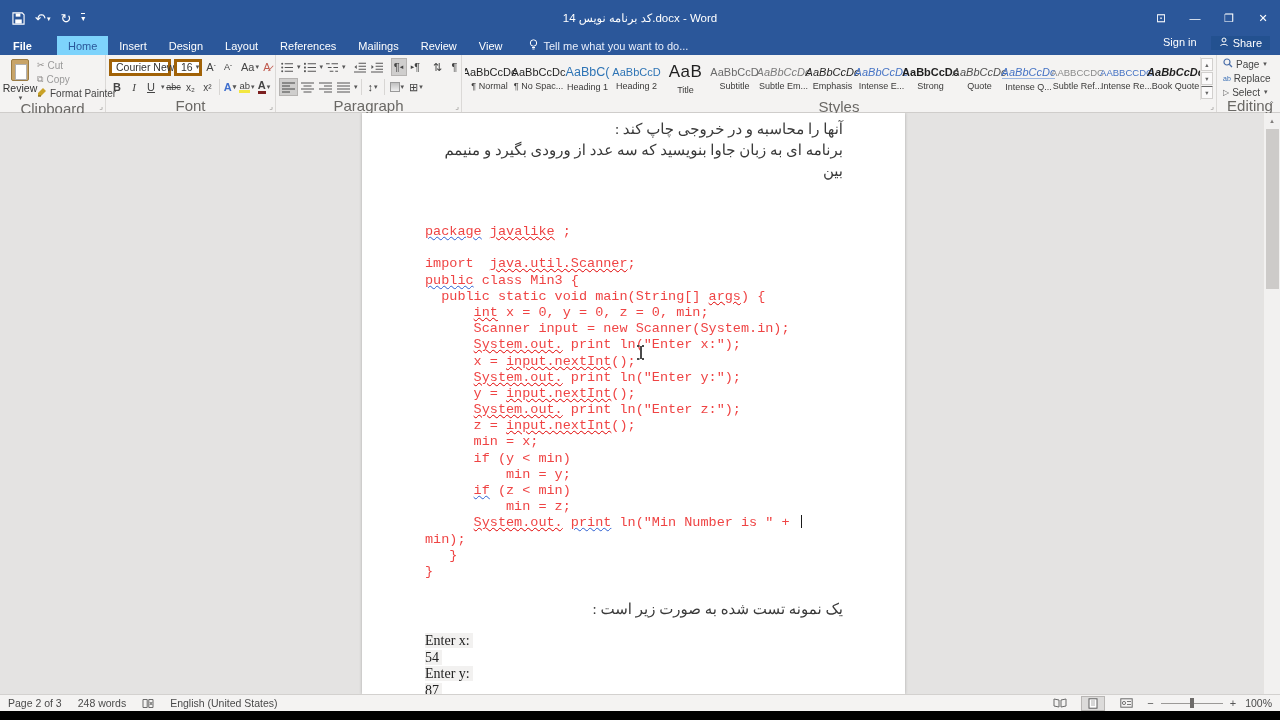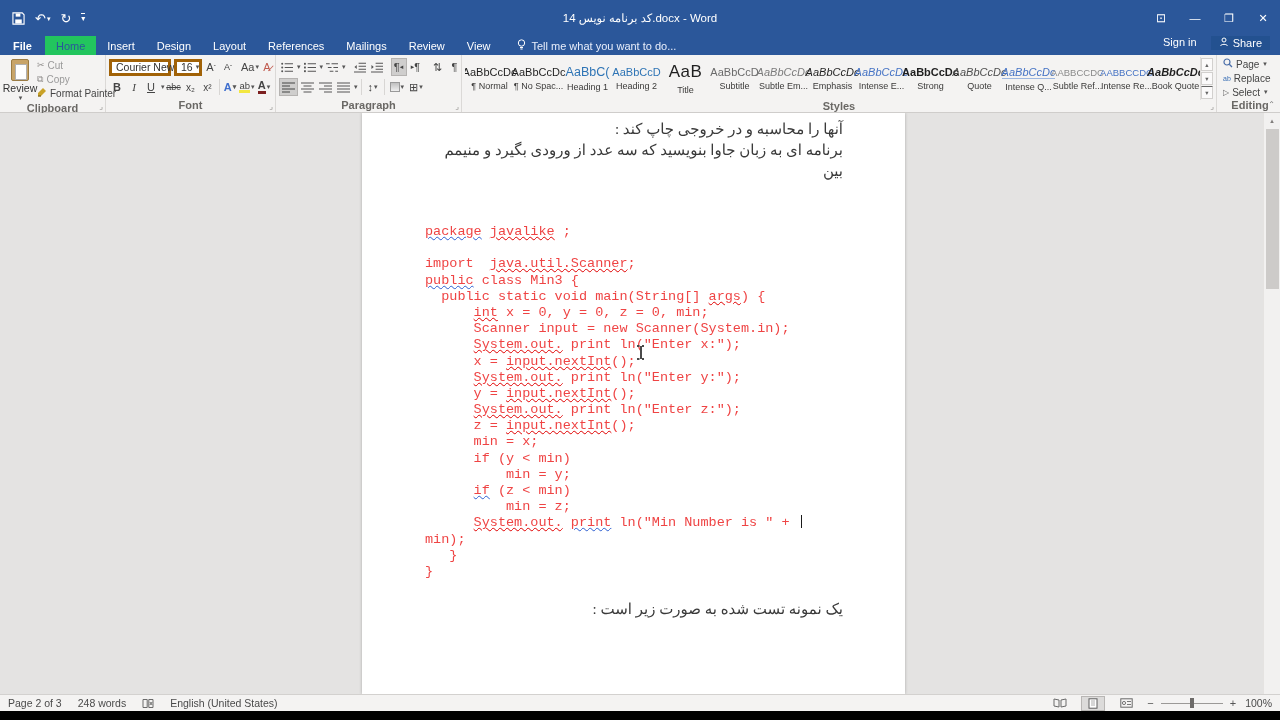--- a/index.html
+++ b/index.html
@@ -15,29 +15,29 @@
   .qat .mini-arrow { font-size:7px; margin-left:1px; }
   .win-title { position:absolute; left:0; right:0; text-align:center; font-size:11.5px; pointer-events:none; }
   .winctrls { margin-left:auto; display:flex; align-items:center; height:100%; }
   .winbtn { width:34px; height:100%; display:flex; align-items:center; justify-content:center; font-size:11px; color:#fff; }
   .winbtn.ribbonopts { font-size:12px; }
 
   
   .tabrow { height:19px; background:#2b579a; display:flex; align-items:stretch; font-size:11px; color:#fff; flex:0 0 auto; }
   .tab { padding:0 11px; display:flex; align-items:center; }
   .tab.file { background:#2b579a; font-weight:bold; padding:0 13px; }
-  .tab.active { background:#22c55e; color:#2b579a; }
+  .tab.active { background:#7dd3fc; color:#2b579a;margin-left:12px; }
   .tellme { display:flex; align-items:center; gap:5px; padding:0 10px; margin-left:6px; color:#e8eefb; }
   .tabrow .right { margin-left:auto; display:flex; align-items:flex-start; gap:14px; padding-right:10px; }
   .sharebtn { display:flex; align-items:center; gap:4px; background:#235190; padding:1px 8px; }
 
   
   .ribbon { height:58px; background:#f4f3f2; border-bottom:1px solid #cfcdcb; display:flex; flex:0 0 auto; position:relative; }
   .rgroup { display:flex; flex-direction:column; border-right:1px solid #dbd9d7; padding:2px 3px 0 3px; position:relative; }
-  .rgroup-label { font-size:11px; color:#6a6865; text-align:center; height:13px; line-height:13px; margin-top:auto;font-weight:bold; }
+  .rgroup-label { font-size:15px; color:#6a6865; text-align:center; height:13px; line-height:13px; margin-top:auto; }
   .launcher { position:absolute; right:2px; bottom:1px; font-size:8px; color:#8a8886; }
   .rrow { display:flex; align-items:center; height:20px; gap:1px; }
   .sbtn { display:flex; align-items:center; justify-content:center; min-width:16px; height:18px; padding:0 2px; font-size:11px; color:#444; }
   .sbtn.on { background:#cfcecd; border:1px solid #b5b3b1; }
   .vsep { width:1px; height:16px; background:#d8d6d4; margin:0 2px; }
   .drop { font-size:7px; color:#555; margin-left:1px; }
 
   
   .g-clip { width:106px; }
   .g-clip .inner { display:flex; }
@@ -470,20 +470,26 @@
     </div>
     <span class="collapse-ribbon">⌃</span>
   </div>
 
   <div class="docarea">
     <div class="page">
       <div class="fa-text">آنها را محاسبه و در خروجی چاپ کند :</div>
       <div class="fa-text">برنامه ای به زبان جاوا بنویسید که سه عدد از ورودی بگیرد و منیمم بین</div>
       <div class="code-block"><div class="code-line"><span class="sq-blue">package</span><span> </span><span class="sq-red">javalike</span><span> ;</span></div><div class="code-line"> </div><div class="code-line"><span>import  </span><span class="sq-red">java.util.Scanner</span><span>;</span></div><div class="code-line"><span class="sq-blue">public</span><span> class Min3 {</span></div><div class="code-line"><span>  public static void main(String[] </span><span class="sq-red">args</span><span>) {</span></div><div class="code-line"><span>      </span><span class="sq-red">int</span><span> x = 0, y = 0, z = 0, min;</span></div><div class="code-line"><span>      Scanner input = new Scanner(System.in);</span></div><div class="code-line"><span>      </span><span class="sq-red">System.out.</span><span> print ln("Enter x:");</span></div><div class="code-line"><span>      x = </span><span class="sq-red">input.nextInt</span><span>();</span></div><div class="code-line"><span>      </span><span class="sq-red">System.out.</span><span> print ln("Enter y:");</span></div><div class="code-line"><span>      y = </span><span class="sq-red">input.nextInt</span><span>();</span></div><div class="code-line"><span>      </span><span class="sq-red">System.out.</span><span> print ln("Enter z:");</span></div><div class="code-line"><span>      z = </span><span class="sq-red">input.nextInt</span><span>();</span></div><div class="code-line"><span>      min = x;</span></div><div class="code-line"><span>      if (y &lt; min)</span></div><div class="code-line"><span>          min = y;</span></div><div class="code-line"><span>      </span><span class="sq-blue">if</span><span> (z &lt; min)</span></div><div class="code-line"><span>          min = z;</span></div><div class="code-line"><span>      </span><span class="sq-red">System.out.</span><span> </span><span class="sq-blue">print</span><span> ln("Min Number is " + </span><span class="caret"></span></div><div class="code-line"><span>min);</span></div><div class="code-line"><span>   }</span></div><div class="code-line"><span>}</span></div></div>
       <div class="fa-text sample-caption">یک نمونه تست شده به صورت زیر است :</div>
+      <div class="program-output">
+          <div class="out-line"><span>Enter x:</span></div>
+          <div class="out-line"><span>54</span></div>
+          <div class="out-line"><span>Enter y:</span></div>
+          <div class="out-line"><span>87</span></div>
+        </div>
     </div>
     <div class="ibeam"></div>
     <div class="vscroll">
       <span class="arrow">▴</span>
       <div class="vthumb"></div>
     </div>
   </div>
 
   <div class="statusbar">
     <span class="litem">Page 2 of 3</span>

